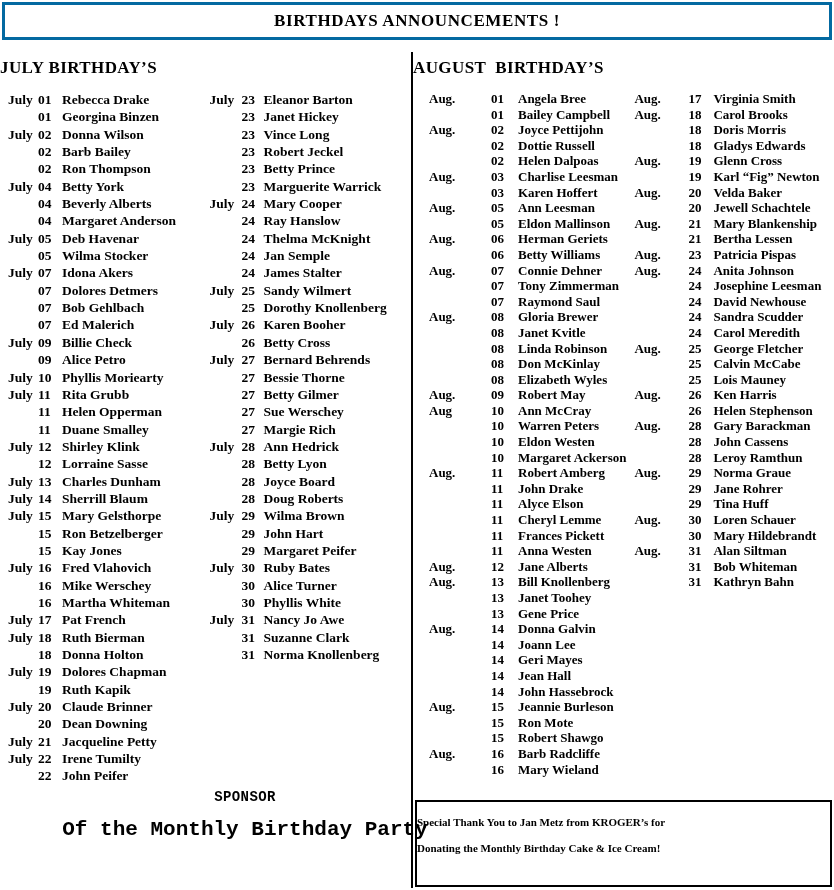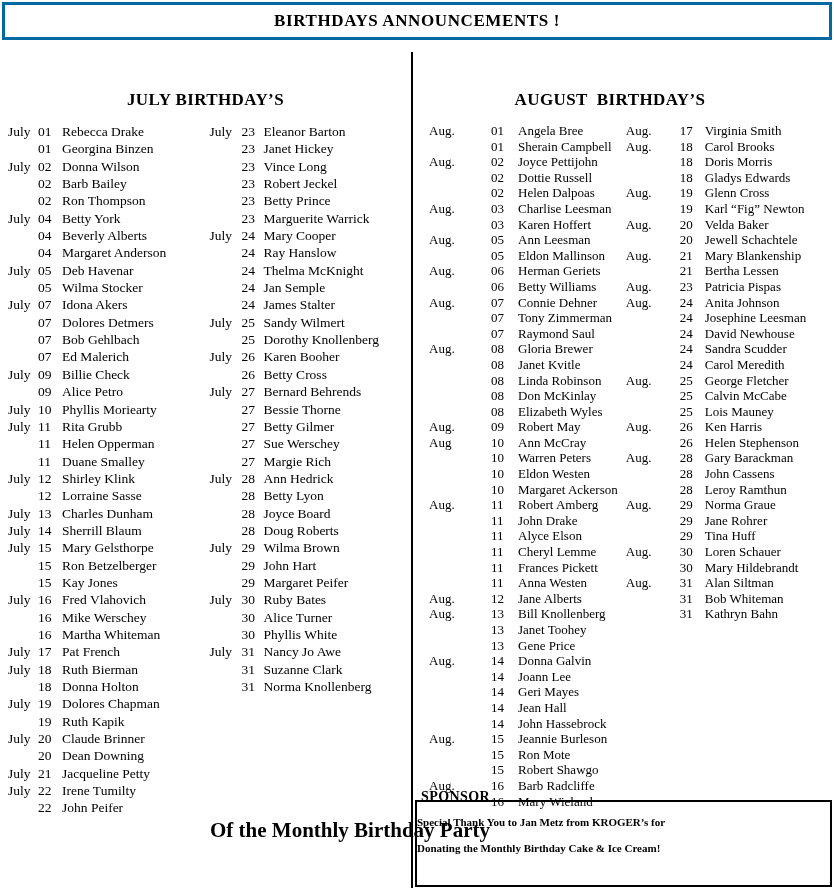--- a/index.html
+++ b/index.html
@@ -11,34 +11,34 @@
   .title-box{
     position:absolute;left:2px;top:2px;width:824px;height:32px;
     border:3px solid #0369a1;display:flex;align-items:center;justify-content:center;
   }
   .title-box .t{font-size:17px;font-weight:bold;letter-spacing:.6px;white-space:pre;}
   .divider{position:absolute;left:411px;top:52px;width:2px;height:836px;background:#000;}
   .half{position:absolute;top:52px;}
   .half-left{left:0;width:411px;}
   .half-right{left:413px;width:394px;}
   .section-title{
-    text-align:center;font-weight:bold;font-size:17px;letter-spacing:.4px;
-    white-space:pre;padding-top:6px;margin-top:32px;
+    font-weight:bold;font-size:17px;letter-spacing:.4px;
+    white-space:pre;padding-top:6px;
   }
   .cols{display:flex;margin-top:13px;}
-  .col{flex:1 1 50%;}
+  .col{flex:1 1 50%;font-weight:bold;}
   .row{display:grid;white-space:nowrap;}
   .half-left .row{font-size:13.5px;line-height:17.35px;}
   .half-right .row{font-size:13px;line-height:15.6px;}
   .july-c1 .row{grid-template-columns:30px 24px auto;padding-left:8px;}
   .july-c2 .row{grid-template-columns:32px 22px auto;padding-left:4px;}
   .aug-c1 .row{grid-template-columns:62px 27px auto;padding-left:16px;}
   .aug-c2 .row{grid-template-columns:54px 25px auto;padding-left:8px;}
   .sponsor{
-    position:absolute;left:0;top:789px;width:490px;text-align:right;font-weight:bold;
+    position:absolute;left:0;top:789px;width:490px;text-align:center;font-weight:bold;font-family:Liberation Mono, monospace;
   }
   .sponsor .s1{font-size:14px;letter-spacing:.4px;}
   .sponsor .s2{font-size:21px;margin-top:13px;}
   .sponsor .s3{font-size:20px;margin-top:7px;}
   .thanks-box{
     position:absolute;left:415px;top:800px;width:417px;height:87px;
     border:2px solid #000;box-sizing:border-box;
     font-weight:bold;font-size:11px;line-height:26px;padding-top:7px;
   }
 </style>
@@ -506,21 +506,21 @@
 
         <div class="row">
           <span>Aug.</span>
           <span>01</span>
           <span>Angela Bree</span>
         </div>
 
         <div class="row">
           <span></span>
           <span>01</span>
-          <span>Sherain Campbell</span>
+          <span>Bailey Campbell</span>
         </div>
 
         <div class="row">
           <span>Aug.</span>
           <span>02</span>
           <span>Joyce Pettijohn</span>
         </div>
 
         <div class="row">
           <span></span>

